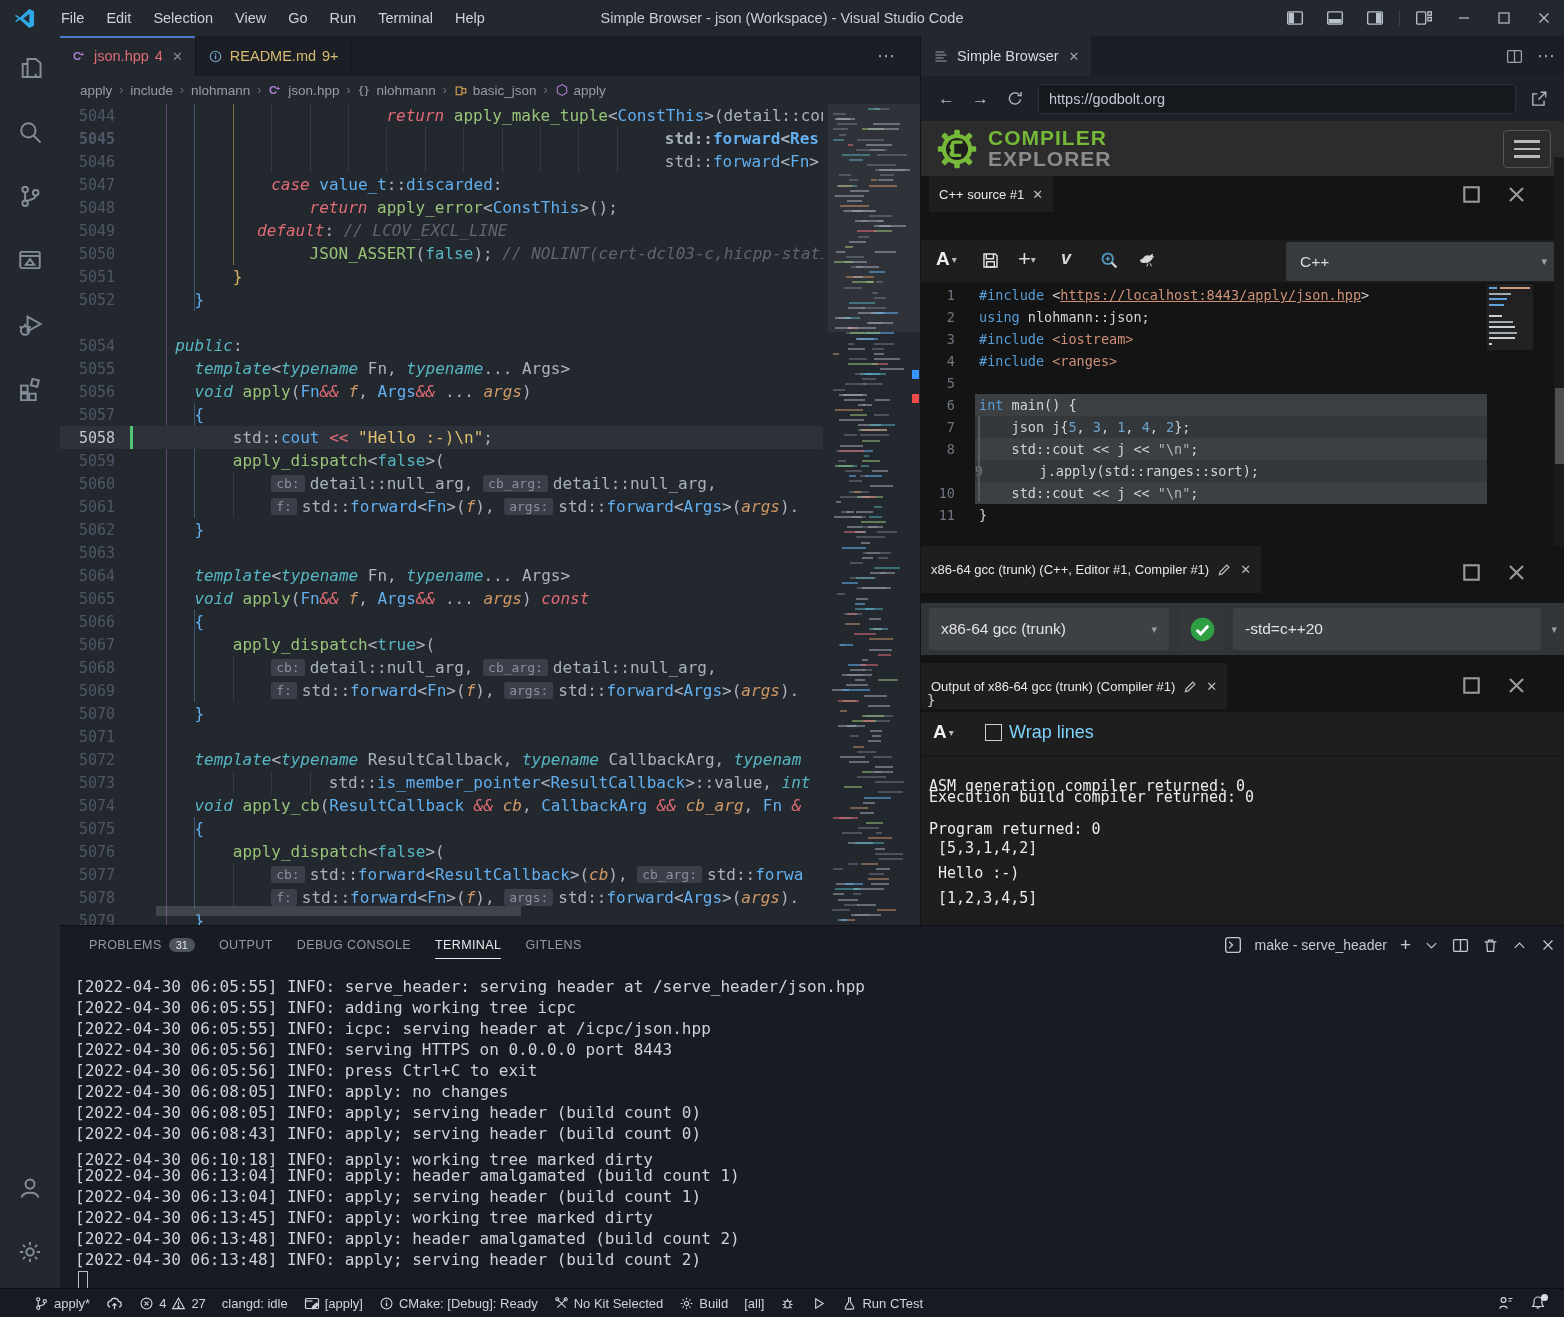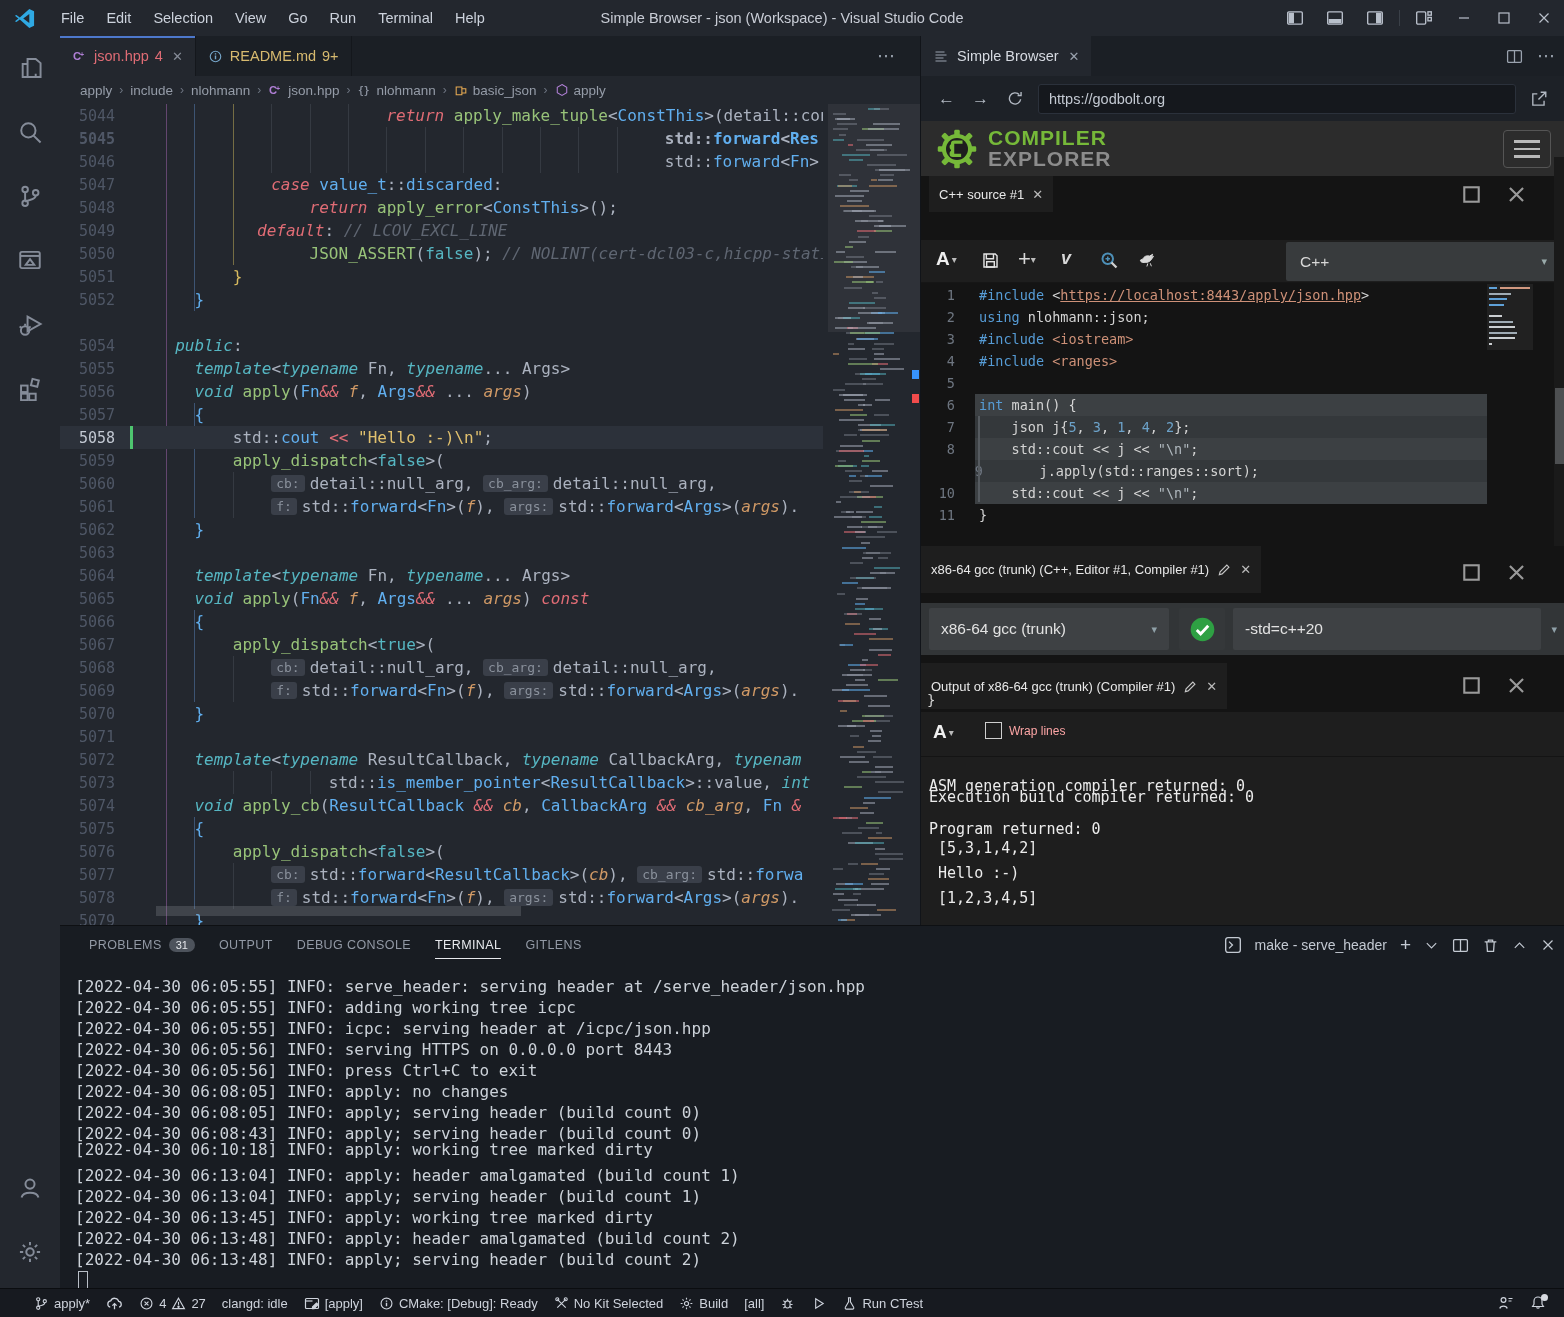--- a/index.html
+++ b/index.html
@@ -913,21 +913,21 @@
             <svg width="21" height="21" viewBox="0 0 16 16" fill="none" stroke="currentColor" stroke-width="1.2">
               <path d="M3 3l10 10M13 3L3 13" stroke="#9a9a9a" stroke-width="1.6"></path>
             </svg>
           </span>
       </div>
     </div>
     <span id="ce-frag">}</span>
 
     <div id="ce-outtoolbar">
       <span class="cebtn fontA" style="left:12px; top:9px;">A<span class="caret">▾</span></span>
-      <span class="cebtn" style="left:64px; top:10px; font-size:12px; color:#fca5a5;">
+      <span class="cebtn" style="left:64px; top:10px; font-size:18px; color:#7dd3fc;">
         <span class="wrap-box"></span>
         <span>Wrap lines</span>
       </span>
     </div>
     <div id="ce-output">
         <span class="orow" style="top: 20px;">ASM generation compiler returned: 0</span>
         <span class="orow" style="top: 31.2px;">Execution build compiler returned: 0</span>
         <span class="orow" style="top: 63px; text-align: right;">Program returned: 0</span>
         <span class="orow" style="top: 81.6px;"> [5,3,1,4,2]</span>
         <span class="orow" style="top: 106.8px;"> Hello :-)</span>
@@ -993,21 +993,21 @@
   </div>
   <div id="terminal">
       <span class="trow" style="top: 7px;">[2022-04-30 06:05:55] INFO: serve_header: serving header at /serve_header/json.hpp</span>
       <span class="trow" style="top: 28px;">[2022-04-30 06:05:55] INFO: adding working tree icpc</span>
       <span class="trow" style="top: 49px;">[2022-04-30 06:05:55] INFO: icpc: serving header at /icpc/json.hpp</span>
       <span class="trow" style="top: 70px;">[2022-04-30 06:05:56] INFO: serving HTTPS on 0.0.0.0 port 8443</span>
       <span class="trow" style="top: 91px;">[2022-04-30 06:05:56] INFO: press Ctrl+C to exit</span>
       <span class="trow" style="top: 112px;">[2022-04-30 06:08:05] INFO: apply: no changes</span>
       <span class="trow" style="top: 133px;">[2022-04-30 06:08:05] INFO: apply; serving header (build count 0)</span>
       <span class="trow" style="top: 154px;">[2022-04-30 06:08:43] INFO: apply; serving header (build count 0)</span>
-      <span class="trow" style="top: 170px; text-align: center;">[2022-04-30 06:10:18] INFO: apply: working tree marked dirty</span>
+      <span class="trow" style="top: 180px; text-align: center;">[2022-04-30 06:10:18] INFO: apply: working tree marked dirty</span>
       <span class="trow" style="top: 196px;">[2022-04-30 06:13:04] INFO: apply: header amalgamated (build count 1)</span>
       <span class="trow" style="top: 217px;">[2022-04-30 06:13:04] INFO: apply; serving header (build count 1)</span>
       <span class="trow" style="top: 238px;">[2022-04-30 06:13:45] INFO: apply: working tree marked dirty</span>
       <span class="trow" style="top: 259px;">[2022-04-30 06:13:48] INFO: apply: header amalgamated (build count 2)</span>
       <span class="trow" style="top: 280px;">[2022-04-30 06:13:48] INFO: apply; serving header (build count 2)</span>
       <div id="tcursor" style="top: 301px;"></div>
     </div>
 </div>
 
 <div id="statusbar">

